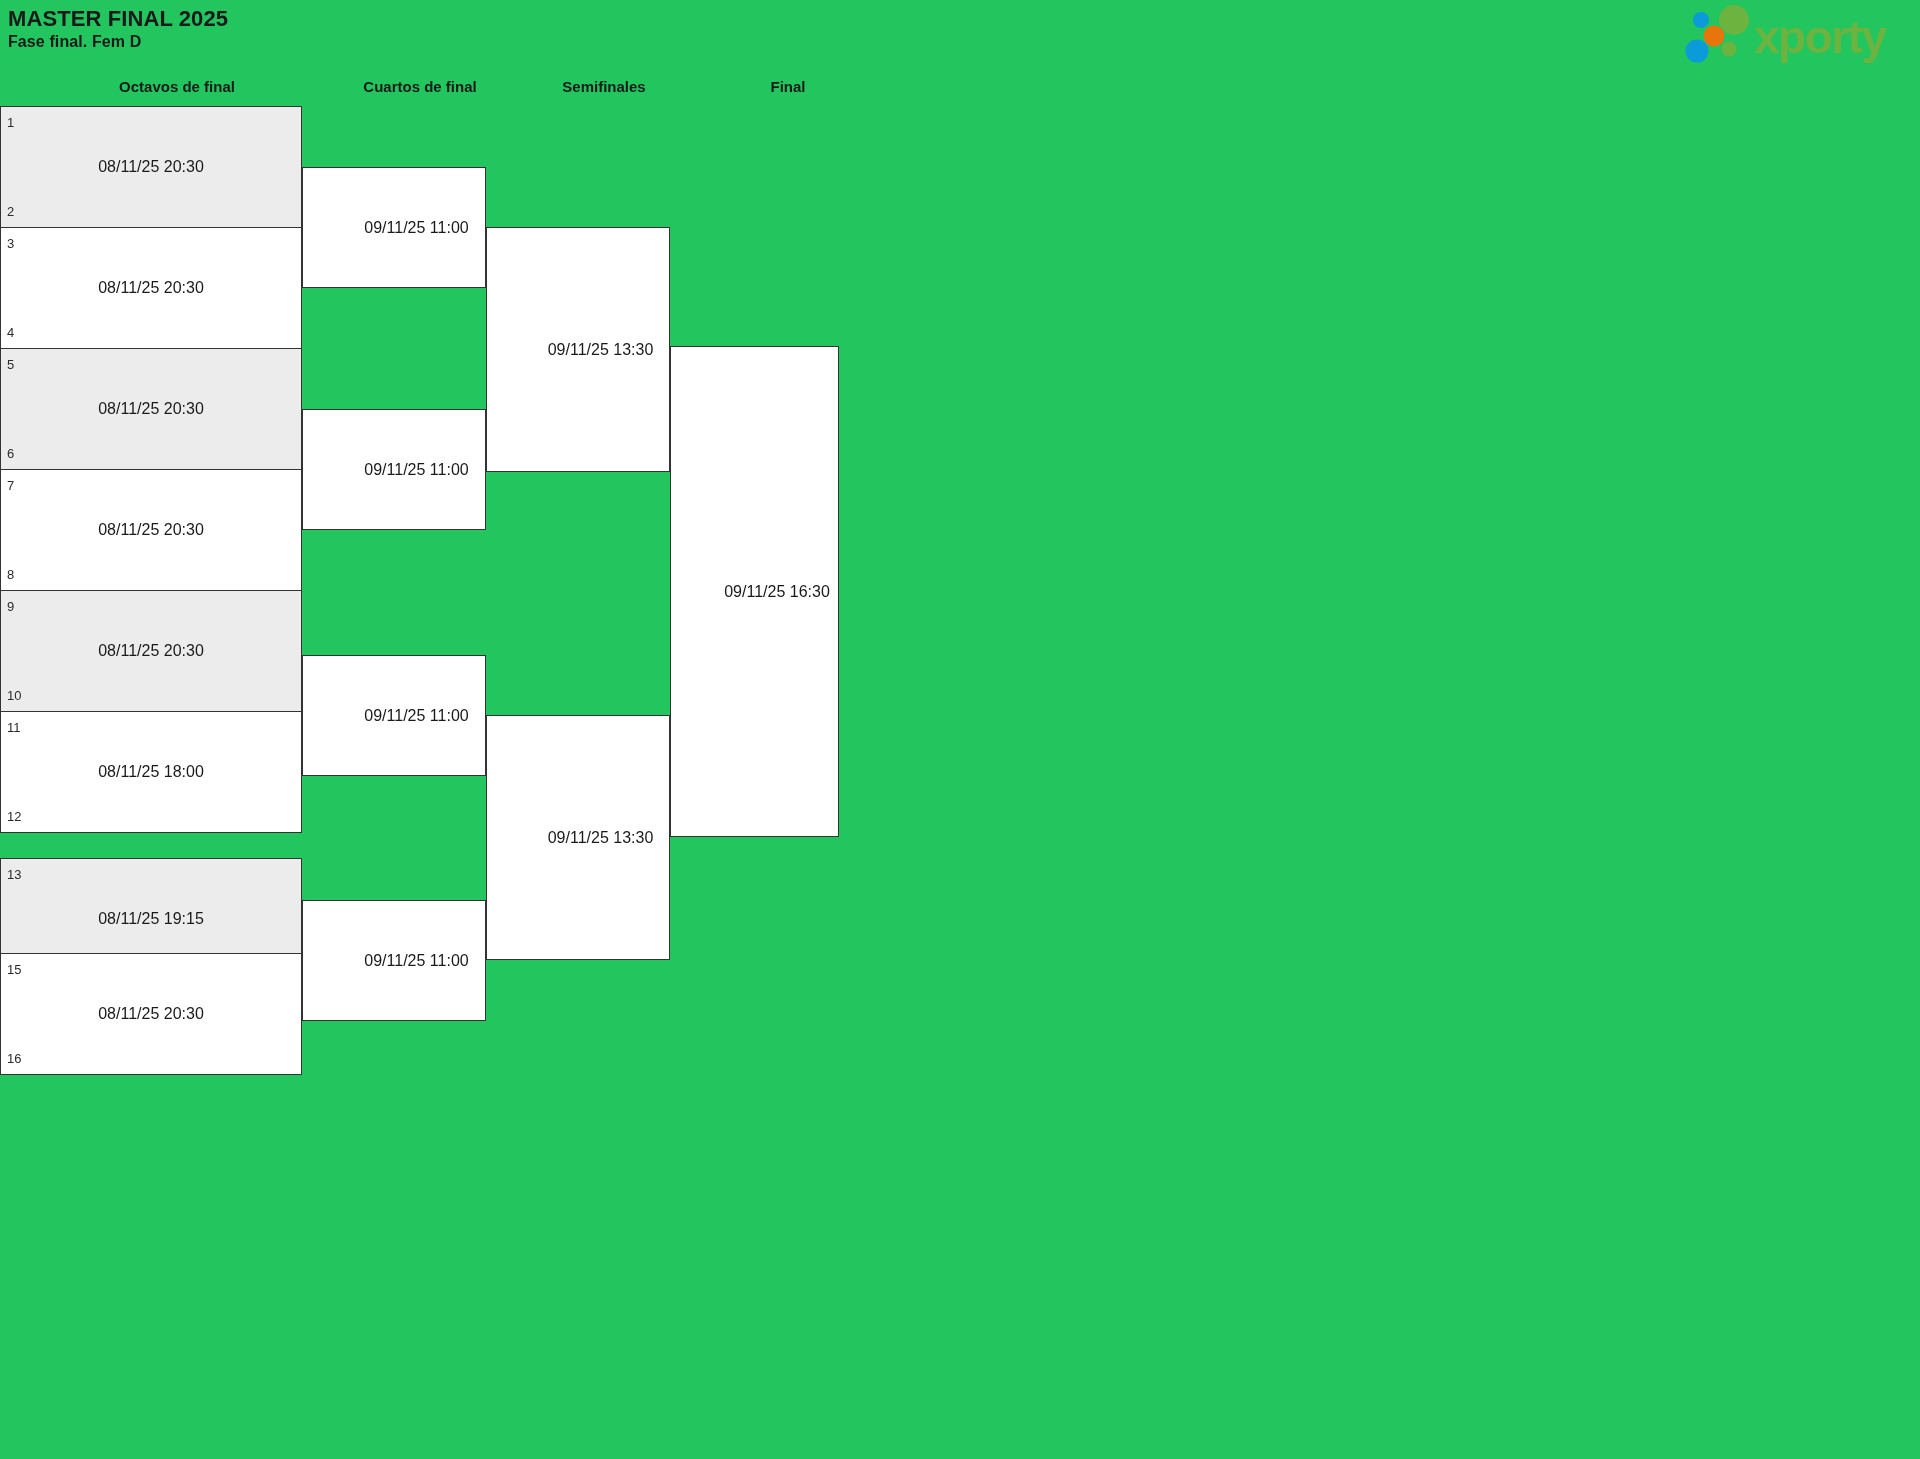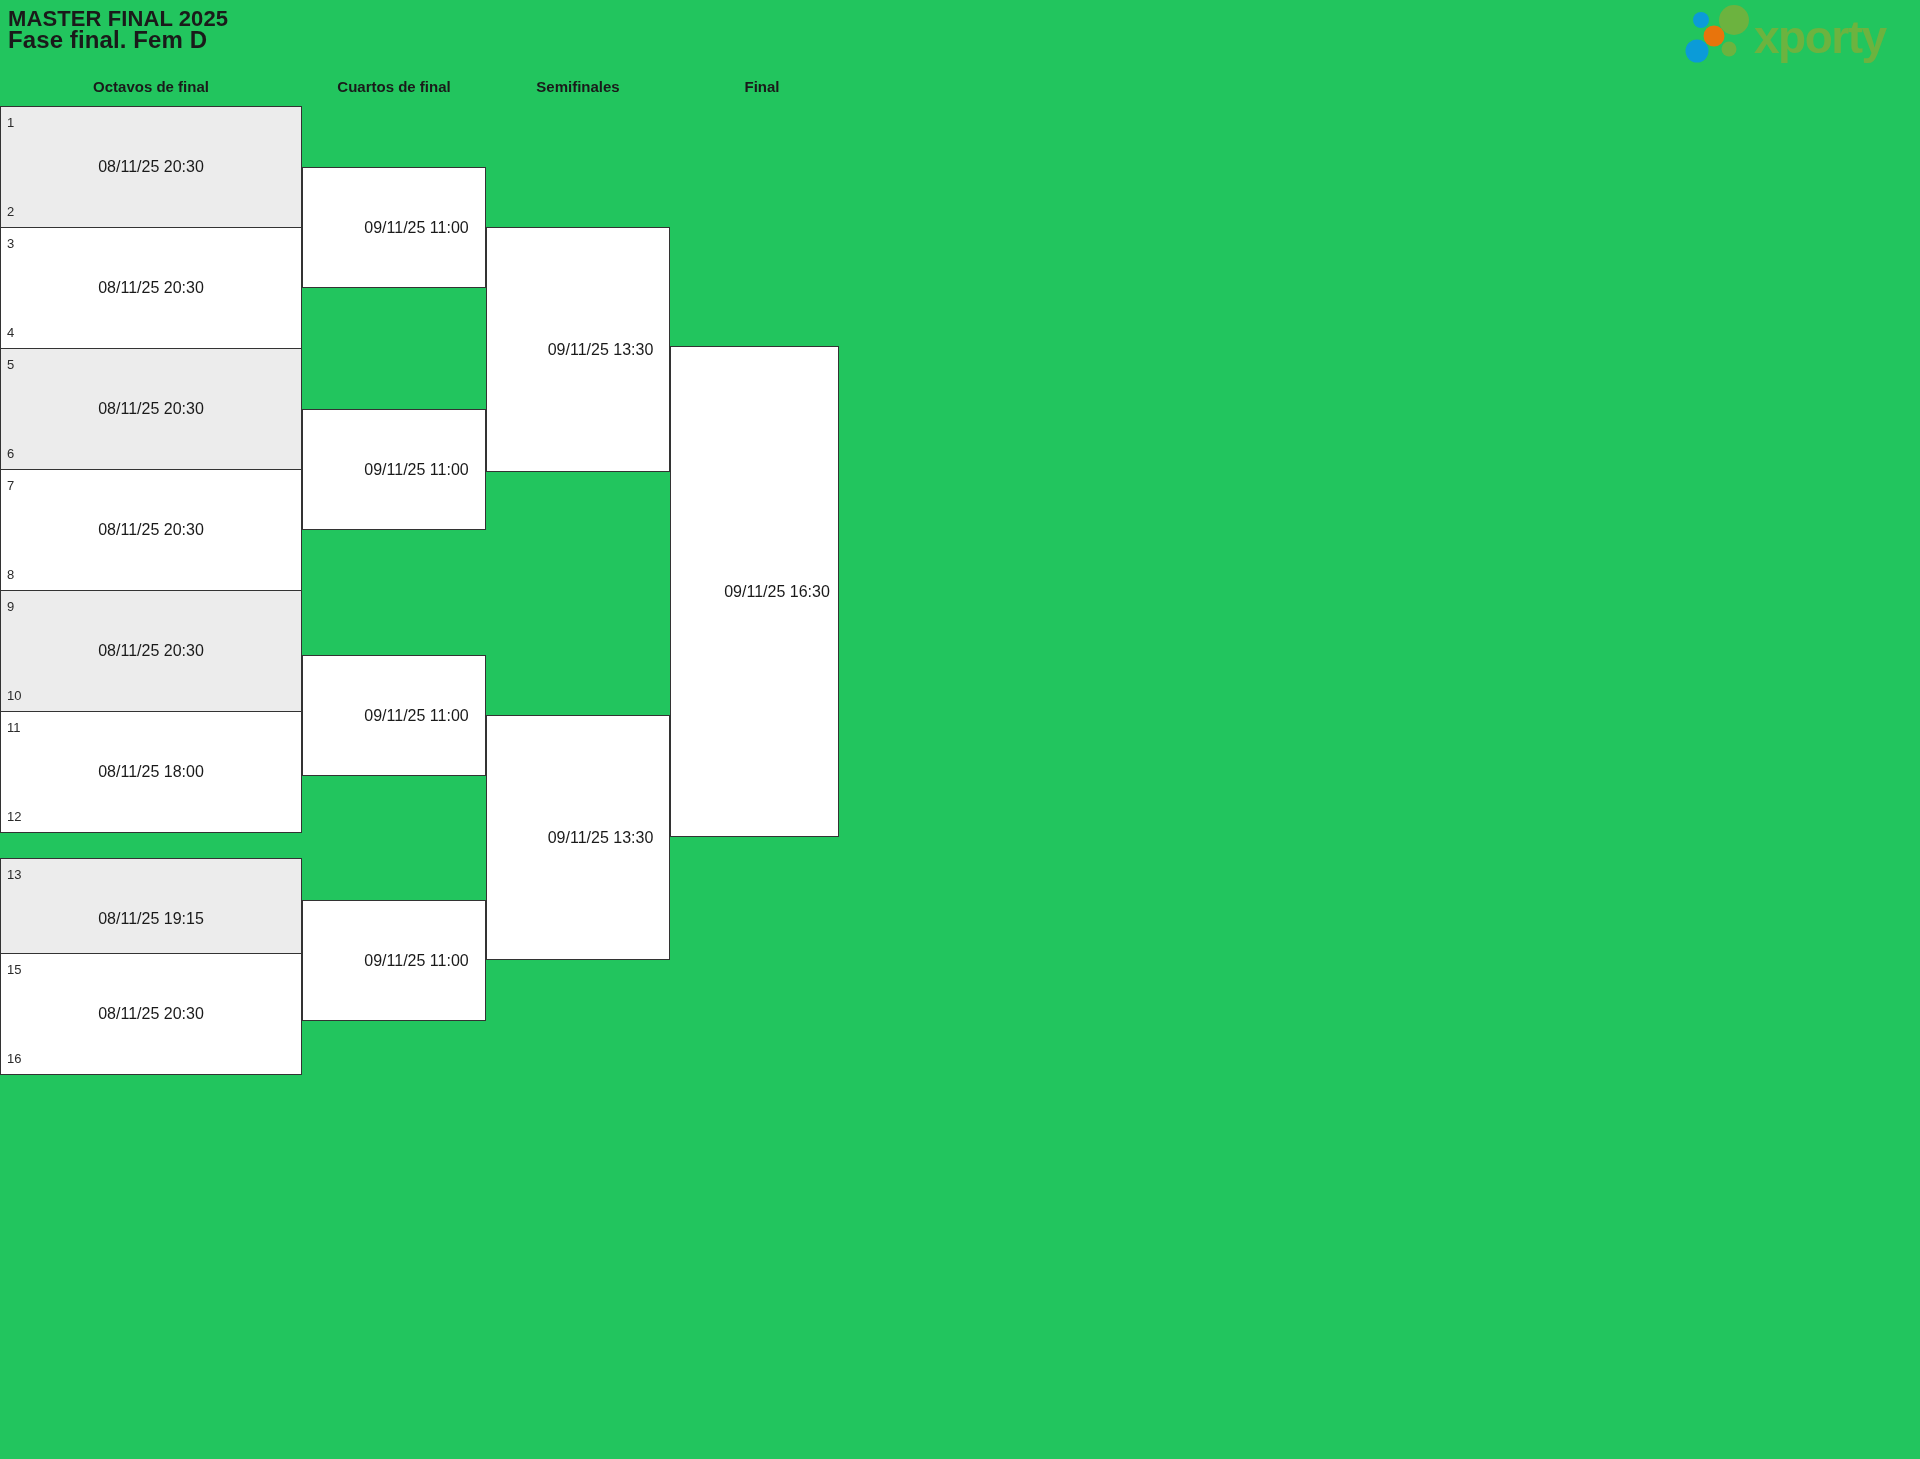--- a/index.html
+++ b/index.html
@@ -23,22 +23,22 @@
     position: absolute;
     left: 8px; top: 4px;
     font-size: 22px;
     font-weight: 600;
     letter-spacing: 0.1px;
     line-height: 1.35;
     white-space: nowrap;
   }
   .hdr-sub {
     position: absolute;
-    left: 8px; top: 24px;
-    font-size: 24px;
+    left: 8px; top: 31px;
+    font-size: 16px;
     font-weight: 600;
     letter-spacing: 0.1px;
     line-height: 1.35;
     white-space: nowrap;
   }
 
   
   .logo {
     position: absolute;
     right: 8px; top: 3px;
@@ -47,20 +47,21 @@
   .logo svg { display:block; width: 240px; height: 60px; }
 
   
   .round-hdr {
     position: absolute;
     font-size: 15px;
     font-weight: 600;
     color: #1a1a1a;
     text-align: center;
     white-space: nowrap;
+    margin-left: 26px;
   }
 
   
   .bx {
     position: absolute;
     border: 1px solid #333333;
     background: #ffffff;
   }
 
   

